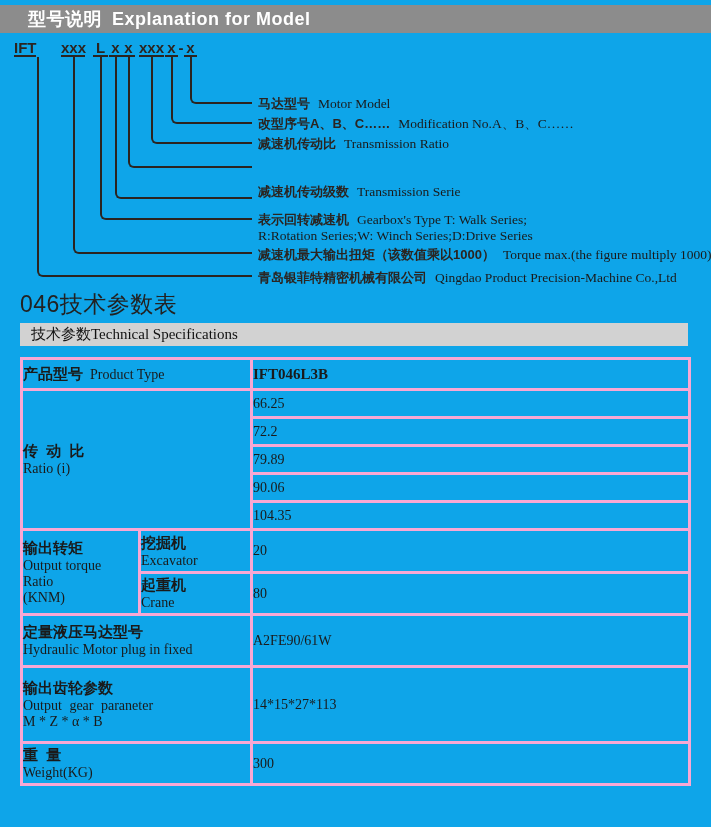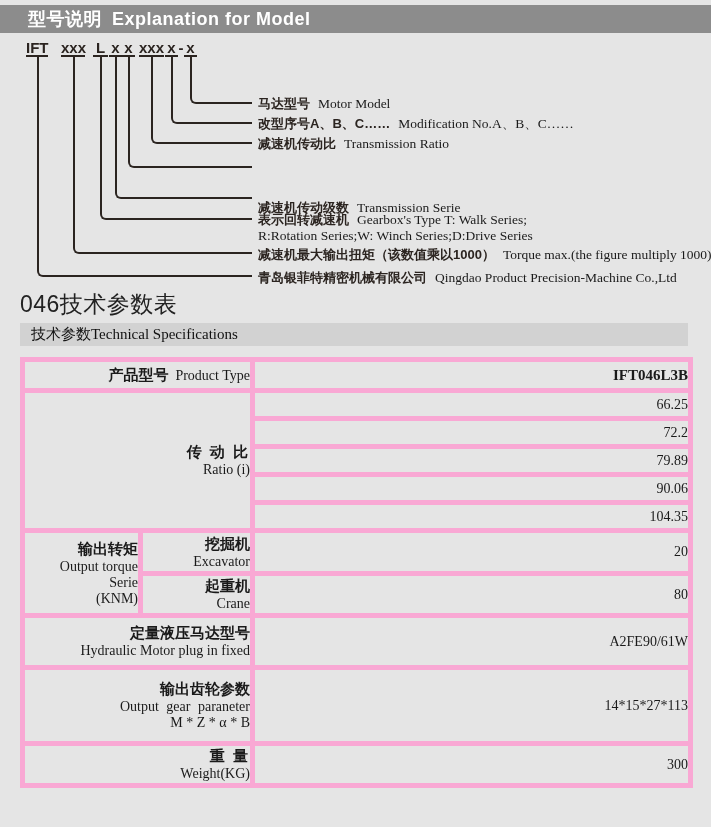--- a/index.html
+++ b/index.html
@@ -1,20 +1,20 @@
 <!DOCTYPE html>
 <html><head>
 <meta charset="utf-8">
 <style>
   html,body { margin:0; padding:0; background:#ffffff; }
   .page {
     position: relative;
     width: 711px;
     height: 827px;
-    background: #e5e5e5;
+    background: #0ea5e9;
     font-family: "Liberation Sans", sans-serif;
     color: #1a1a1a;
     overflow: hidden;
   }
   
   .header-bar {
     position: absolute;
     left: 0; top: 5;
     top: 5px;
     width: 711px;
@@ -116,22 +116,22 @@
   
   .spec-table {
     position: absolute;
     left: 20px;
     top: 357px;
     border-collapse: collapse;
     table-layout: fixed;
     width: 668px;
   }
   .spec-table td {
-    border: 5px solid #f9a8d4;
-    text-align: right;
+    border: 3px solid #f9a8d4;
+    text-align: left;
     vertical-align: middle;
     padding: 0;
   }
   .zh-cell {
     font-family: "Liberation Sans", sans-serif;
     font-weight: bold;
     font-size: 15px;
     color: #1a1a1a;
   }
   .en-cell {
@@ -151,21 +151,21 @@
 </head>
 <body>
 
 <div class="page">
 
   <div class="header-bar">
     <span class="zh">型号说明</span><span class="en">Explanation for Model</span>
   </div>
 
   <div>
-    <span class="seg" style="left:26px;width:22px">IFT</span>
+    <span class="seg" style="left:14px;width:22px">IFT</span>
     <span class="seg" style="left:61px;width:24px">xxx</span>
     <span class="seg" style="left:93px;width:15px">L</span>
     <span class="seg" style="left:109px;width:13px">x</span>
     <span class="seg" style="left:122px;width:13px">x</span>
     <span class="seg" style="left:139px;width:25px">xxx</span>
     <span class="seg" style="left:165px;width:13px">x</span>
     <span class="dash" style="left:177px;width:8px">-</span>
     <span class="seg" style="left:184px;width:13px">x</span>
   </div>
 
@@ -180,21 +180,21 @@
 
   <div class="dlabel" style="top:96px">
     <span class="zh">马达型号</span><span class="en">Motor Model</span>
   </div>
   <div class="dlabel" style="top:116px">
     <span class="zh">改型序号A、B、C……</span><span class="en">Modification No.A、B、C……</span>
   </div>
   <div class="dlabel" style="top:136px">
     <span class="zh">减速机传动比</span><span class="en">Transmission Ratio</span>
   </div>
-  <div class="dlabel" style="top:200px">
+  <div class="dlabel" style="top:184px">
     <span class="zh">减速机传动级数</span><span class="en">Transmission Serie</span>
   </div>
   <div class="dlabel" style="top:212px">
     <span class="zh">表示回转减速机</span><span class="en">Gearbox's Type T: Walk Series;</span>
     <span class="en line2">R:Rotation Series;W: Winch Series;D:Drive Series</span>
   </div>
   <div class="dlabel" style="top:247px">
     <span class="zh">减速机最大输出扭矩（该数值乘以1000）</span><span class="en">Torque max.(the figure multiply 1000)</span>
   </div>
   <div class="dlabel" style="top:270px">
@@ -236,21 +236,21 @@
     <tr style="height:28px">
       <td class="val-cell">90.06</td>
     </tr>
     <tr style="height:28px">
       <td class="val-cell">104.35</td>
     </tr>
     <tr style="height:43px">
       <td rowspan="2">
         <div class="zh-cell">输出转矩</div>
         <div class="en-cell">Output torque</div>
-        <div class="en-cell">Serie</div>
+        <div class="en-cell">Ratio</div>
         <div class="en-cell">(KNM)</div>
       </td>
       <td>
         <div class="zh-cell">挖掘机</div>
         <div class="en-cell">Excavator</div>
       </td>
       <td class="val-cell">20</td>
     </tr>
     <tr style="height:42px">
       <td>

